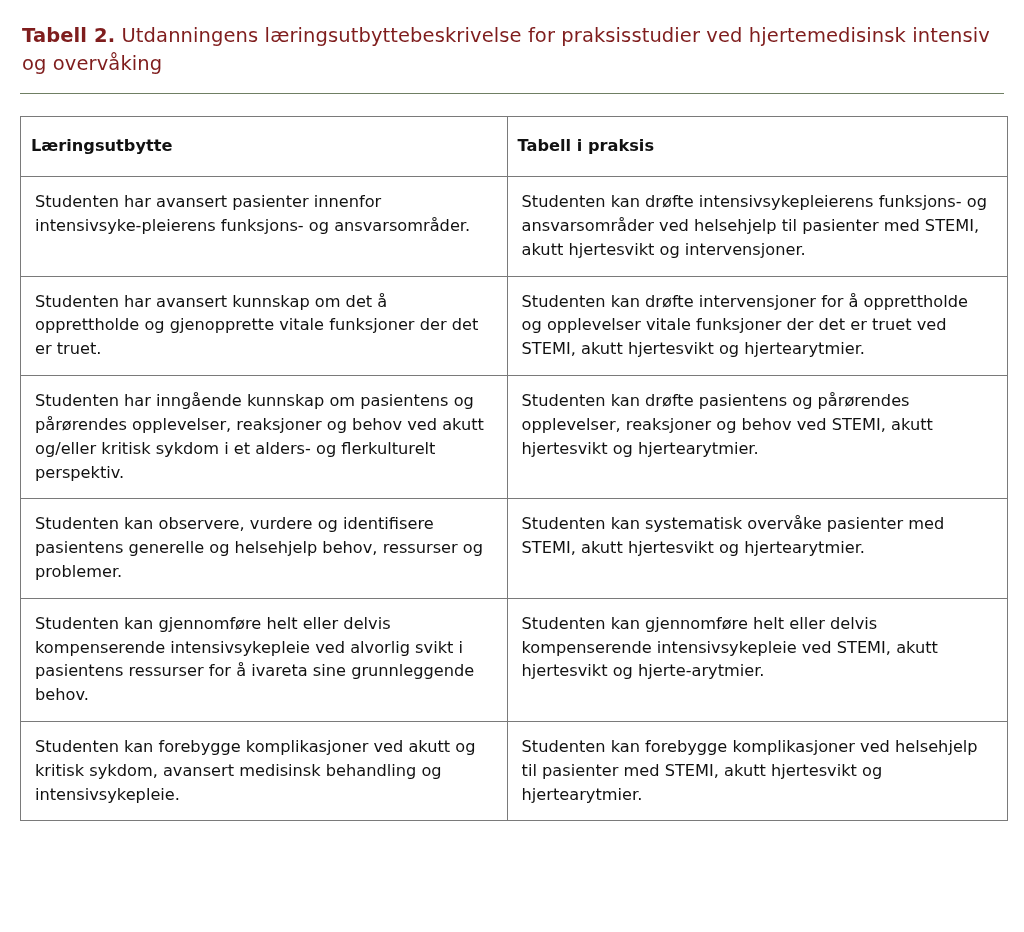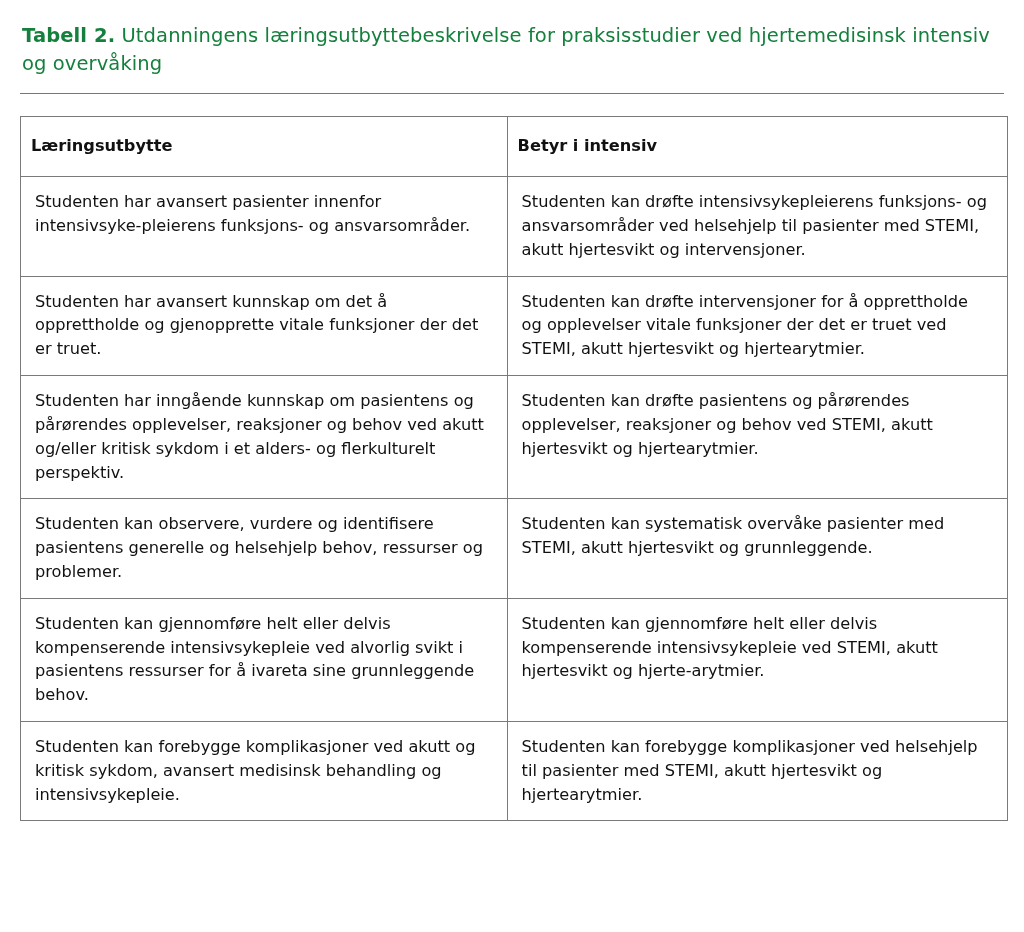--- a/index.html
+++ b/index.html
@@ -17,21 +17,21 @@
   .page {
     box-sizing: border-box;
     width: 1024px;
     height: 932px;
     padding: 22px 18px 10px 18px;
     position: relative;
   }
   .caption {
     font-size: 19.5px;
     line-height: 1.42;
-    color: #15803d;
+    color: #7f1d1d;
     margin: 0 0 0 4px;
     letter-spacing: 0.1px;
   }
   .caption .label {
     font-weight: bold;
   }
   .caption .text {
     font-weight: normal;
   }
   .rule {
@@ -76,39 +76,39 @@
   <hr class="rule top">
 
   <table class="tbl">
     <colgroup>
         <col class="c1">
         <col class="c2">
       </colgroup>
     <thead>
       <tr>
         <th>Læringsutbytte</th>
-        <th>Betyr i intensiv</th>
+        <th>Tabell i praksis</th>
       </tr>
     </thead>
     <tbody>
       <tr>
         <td>Studenten har avansert pasienter innenfor intensivsyke-pleierens funksjons- og ansvarsområder.</td>
         <td>Studenten kan drøfte intensivsykepleierens funksjons- og ansvarsområder ved helsehjelp til pasienter med STEMI, akutt hjertesvikt og intervensjoner.</td>
       </tr>
       <tr>
         <td>Studenten har avansert kunnskap om det å opprettholde og gjenopprette vitale funksjoner der det er truet.</td>
         <td>Studenten kan drøfte intervensjoner for å opprettholde og opplevelser vitale funksjoner der det er truet ved STEMI, akutt hjertesvikt og hjertearytmier.</td>
       </tr>
       <tr>
         <td>Studenten har inngående kunnskap om pasientens og pårørendes opplevelser, reaksjoner og behov ved akutt og/eller kritisk sykdom i et alders- og flerkulturelt perspektiv.</td>
         <td>Studenten kan drøfte pasientens og pårørendes opplevelser, reaksjoner og behov ved STEMI, akutt hjertesvikt og hjertearytmier.</td>
       </tr>
       <tr>
         <td>Studenten kan observere, vurdere og identifisere pasientens generelle og helsehjelp behov, ressurser og problemer.</td>
-        <td>Studenten kan systematisk overvåke pasienter med STEMI, akutt hjertesvikt og grunnleggende.</td>
+        <td>Studenten kan systematisk overvåke pasienter med STEMI, akutt hjertesvikt og hjertearytmier.</td>
       </tr>
       <tr>
         <td>Studenten kan gjennomføre helt eller delvis kompenserende intensivsykepleie ved alvorlig svikt i pasientens ressurser for å ivareta sine grunnleggende behov.</td>
         <td>Studenten kan gjennomføre helt eller delvis kompenserende intensivsykepleie ved STEMI, akutt hjertesvikt og hjerte-arytmier.</td>
       </tr>
       <tr>
         <td>Studenten kan forebygge komplikasjoner ved akutt og kritisk sykdom, avansert medisinsk behandling og intensivsykepleie.</td>
         <td>Studenten kan forebygge komplikasjoner ved helsehjelp til pasienter med STEMI, akutt hjertesvikt og hjertearytmier.</td>
       </tr>
 

